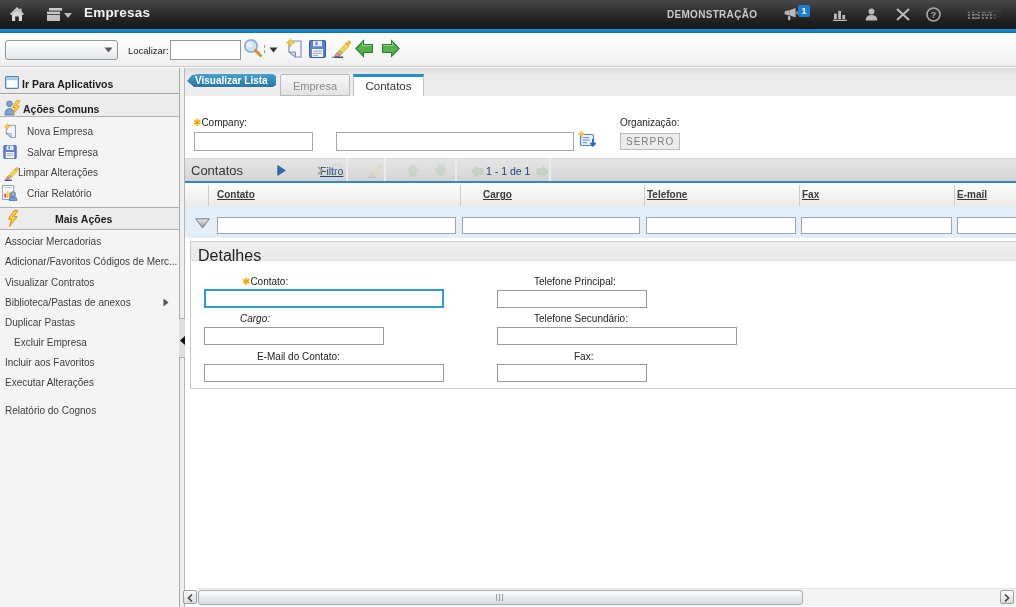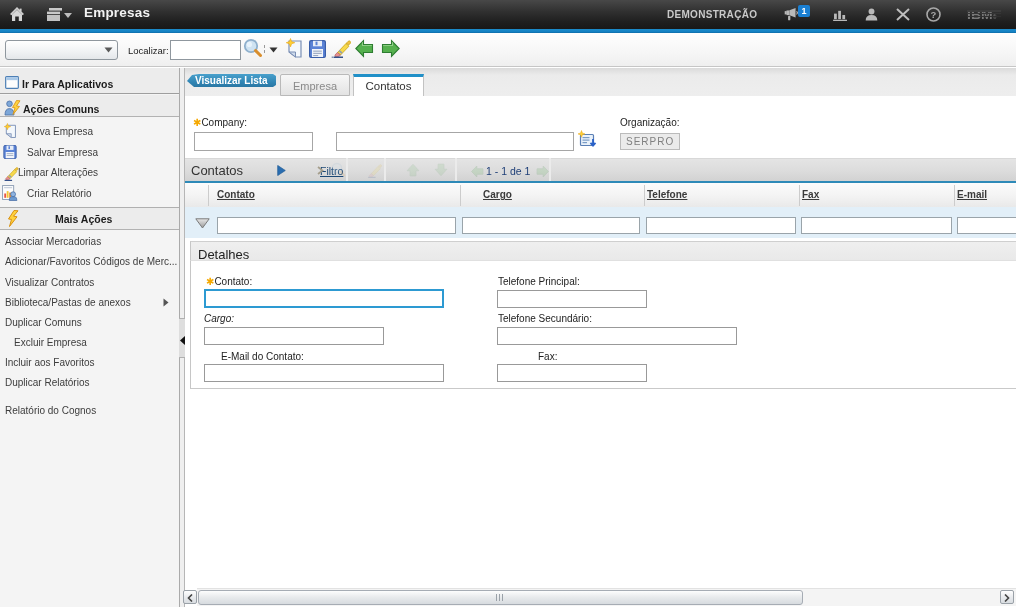--- a/index.html
+++ b/index.html
@@ -53,21 +53,21 @@
   text-decoration:underline; }
 
 #frow { left:185px; top:207px; width:831px; height:31px; background:#e2eff8; }
 .finp { position:absolute; top:217px; height:17px; background:#fff; border:1px solid #9aa4aa; }
 
 #dpanel { left:190px; top:241px; width:826px; height:148px; background:#fff;
   border-left:1px solid #c6c6c6; border-top:1px solid #cfcfcf; border-bottom:1px solid #c9c9c9; }
 #dhead { left:190px; top:241px; width:826px; height:20px;
   background:linear-gradient(180deg,#efefef,#e9e9e9); border-left:1px solid #c6c6c6;
   border-top:1px solid #cfcfcf; border-bottom:1px solid #e0e0e0; }
-.lbl { position:absolute; font-size:10px; color:#222; white-space:nowrap; }
+.lbl { position:absolute; font-size:10px; color:#222; white-space:nowrap;margin-left:36px; }
 .ast { color:#f5a800; font-size:10px; }
 
 .sbtn { position:absolute; width:14px; height:14px; border:1px solid #9aa1a8; border-radius:2px;
   background:linear-gradient(180deg,#ffffff,#e9ebee 50%,#d9dde1);
   color:#444; font-size:10px; font-weight:bold; text-align:center; line-height:13px; }
 #thumb { left:198px; top:590px; width:605px; height:15px; border:1px solid #a6acb4;
   border-radius:3px; background:linear-gradient(180deg,#fdfdfd,#e9ebed 45%,#d7dbdf); }
 </style>
 </head>
 <body>
@@ -226,24 +226,24 @@
   <path d="M8 0.5 L2.5 9 L5.5 9.4 L3.5 16.5 L11 6.8 L7.5 6.2 L12 0.8 Z" fill="#ffd23e" stroke="#d89010" stroke-width="1"></path>
 </svg>
 <div class="sheadtxt" style="left:24px;top:213px;margin-left:31px;">Mais Ações</div>
 <div class="sitem" style="left:5px;top:236px;">Associar Mercadorias</div>
 <div class="sitem" style="left:5px;top:256px;width:172px;overflow:hidden;">Adicionar/Favoritos Códigos de Merc...</div>
 <div class="sitem" style="left:5px;top:277px;">Visualizar Contratos</div>
 <div class="sitem" style="left:5px;top:297px;">Biblioteca/Pastas de anexos</div>
 <svg class="ab" style="left:163px;top:298px;" width="6" height="9" viewBox="0 0 6 9">
   <path d="M0.5 0.5 L5.5 4.5 L0.5 8.5 Z" fill="#555"></path>
 </svg>
-<div class="sitem" style="left:5px;top:317px;">Duplicar Comuns</div>
+<div class="sitem" style="left:5px;top:317px;">Duplicar Pastas</div>
 <div class="sitem" style="left:14px;top:337px;">Excluir Empresa</div>
 <div class="sitem" style="left:5px;top:357px;">Incluir aos Favoritos</div>
-<div class="sitem" style="left:5px;top:377px;">Duplicar Relatórios</div>
+<div class="sitem" style="left:5px;top:377px;">Executar Alterações</div>
 <div class="sitem" style="left:5px;top:397px;margin-top:8px;">Relatório do Cognos</div>
 <div id="split" class="ab"></div>
 <div class="ab" style="left:179px;top:318px;width:6px;height:40px;background:#dedede;border-top:1px solid #b0b0b0;border-bottom:1px solid #b0b0b0;"></div>
 <svg class="ab" style="left:179.5px;top:336px;" width="5" height="9" viewBox="0 0 5 9">
   <path d="M5 0 L0 4.5 L5 9 Z" fill="#111"></path>
 </svg>
 
 <div id="strip" class="ab"></div>
 <div id="tabE" class="ab">Empresa</div>
 <div id="tabC" class="ab">Contatos</div>
@@ -324,21 +324,21 @@
   <path d="M0.8 0.8 L14.2 0.8 L7.5 10 Z" fill="url(#fg)" stroke="#7a7a7a" stroke-width="1"></path>
 </svg>
 <div class="finp" style="left:217px;width:239px;"></div>
 <div class="finp" style="left:462px;width:178px;"></div>
 <div class="finp" style="left:646px;width:150px;"></div>
 <div class="finp" style="left:801px;width:151px;"></div>
 <div class="finp" style="left:957px;width:59px;border-right:none;"></div>
 
 <div id="dpanel" class="ab"></div>
 <div id="dhead" class="ab"></div>
-<div class="txt" style="left:198px;top:247px;font-size:13px;color:#222;text-align:right;">Detalhes</div>
+<div class="txt" style="left:198px;top:247px;font-size:16px;color:#222;text-align:right;">Detalhes</div>
 <div class="lbl" style="left:206px;top:276px;"><span class="ast">✱</span>Contato:</div>
 <div class="lbl" style="left:498px;top:276px;">Telefone Principal:</div>
 <div class="ab" style="left:204px;top:289px;width:240px;height:19px;background:#fff;border:2px solid #2d9ad2;"></div>
 <div class="inp" style="left:497px;top:290px;width:150px;height:18px;border-color:#999;"></div>
 <div class="lbl" style="left:204px;top:313px;font-style:italic;">Cargo:</div>
 <div class="lbl" style="left:498px;top:313px;">Telefone Secundário:</div>
 <div class="inp" style="left:204px;top:327px;width:180px;height:18px;border-color:#999;"></div>
 <div class="inp" style="left:497px;top:327px;width:240px;height:18px;border-color:#999;"></div>
 <div class="lbl" style="left:204px;top:351px;padding-left:17px;">E-Mail do Contato:</div>
 <div class="lbl" style="left:498px;top:351px;padding-left:40px;">Fax:</div>

